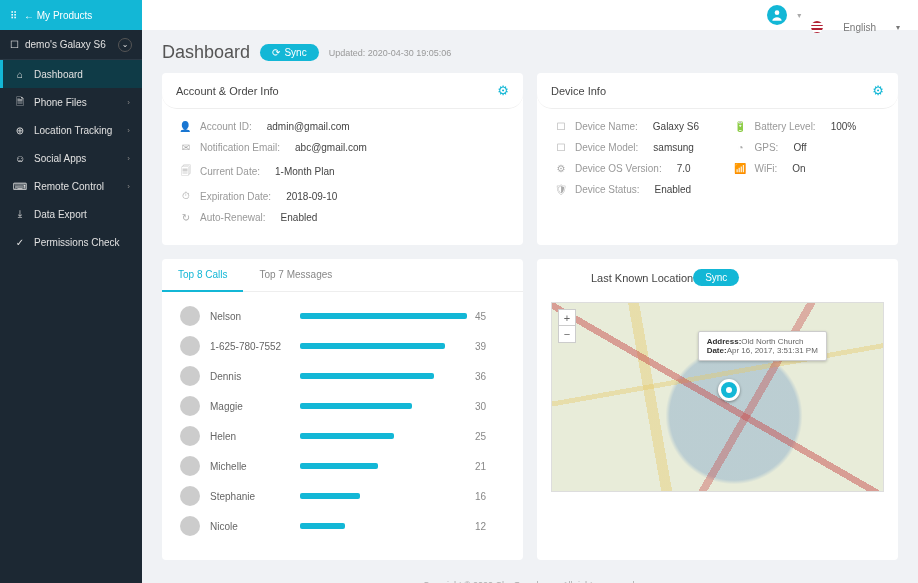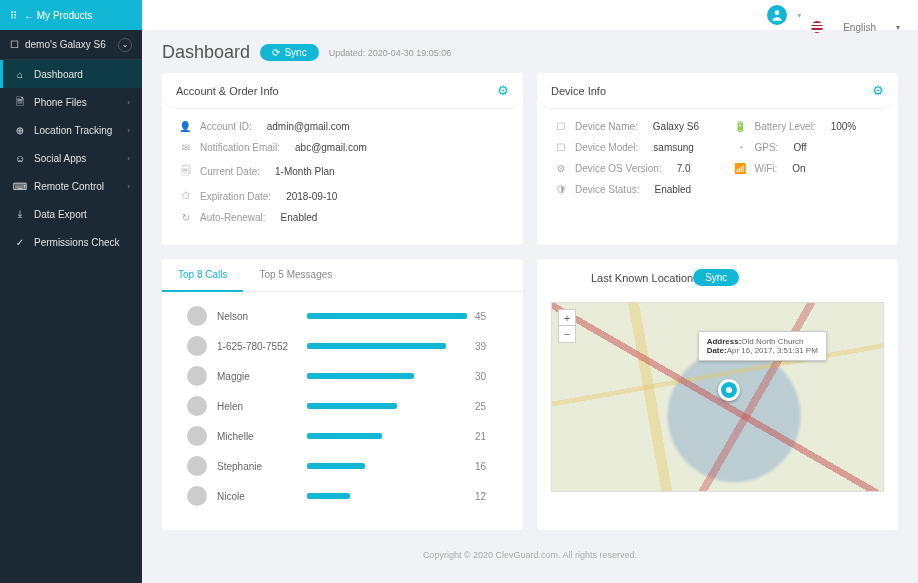--- a/index.html
+++ b/index.html
@@ -33,21 +33,21 @@
 .card-body{padding:12px 16px;font-size:10px;color:#888;}
 .info-row{display:flex;align-items:center;margin-bottom:10px;}
 .info-row .ii{width:16px;display:inline-flex;justify-content:center;margin-right:6px;color:#aaa;font-size:10px;}
 .info-row .lbl{color:#999;}
 .info-row .val{color:#444;font-weight:400;margin-left:15px;}
 .device-cols{display:flex;gap:30px;}
 .device-cols>div{flex:1;}
 .tabs{display:flex;border-bottom:1px solid #eee;}
 .tab{padding:10px 16px;font-size:10px;color:#888;cursor:pointer;}
 .tab.active{color:#13b7d6;border-bottom:2px solid #13b7d6;margin-bottom:-1px;}
-.calls{padding:14px 18px;margin-left:7px;}
+.calls{padding:14px 18px;}
 .call-row{display:flex;align-items:center;margin-bottom:10px;font-size:10px;}
 .call-row .av{width:20px;height:20px;border-radius:50%;background:#ccc;margin-right:10px;background-size:cover;}
 .call-row .nm{width:90px;color:#666;}
 .call-row .bar-wrap{flex:1;height:6px;position:relative;}
 .call-row .bar{height:6px;background:#13b7d6;border-radius:2px;}
 .call-row .cnt{width:30px;text-align:left;color:#888;margin-left:8px;}
 .loc-head{display:flex;align-items:center;padding:10px 14px;font-size:11px;color:#444;margin-left:40px;}
 .map{margin:6px 14px 14px;height:190px;background:#e8ecd9;border:1px solid #ddd;position:relative;overflow:hidden;}
 .map::before{content:"";position:absolute;inset:0;background:
  linear-gradient(30deg,transparent 48%,rgba(200,80,80,.5) 48% 50%,transparent 50%),
@@ -230,38 +230,46 @@
                 </div>
               </div>
           </div>
         </div>
       </div>
 
       <div class="cards-row">
         <div class="card">
           <div class="tabs">
             <div class="tab active">Top 8 Calls</div>
-            <div class="tab">Top 5 Messages</div>
+            <div class="tab">Top 7 Messages</div>
           </div>
           <div class="calls" id="calls-list">
               <div class="call-row">
                 <div class="av av1"></div>
                 <div class="nm">Nelson</div>
                 <div class="bar-wrap">
                   <div class="bar" style="width:100%"></div>
                 </div>
                 <div class="cnt">45</div>
               </div>
               <div class="call-row">
                 <div class="av av2"></div>
                 <div class="nm">1-625-780-7552</div>
                 <div class="bar-wrap">
                   <div class="bar" style="width:87%"></div>
                 </div>
                 <div class="cnt">39</div>
+              </div>
+              <div class="call-row">
+                <div class="av av3"></div>
+                <div class="nm">Dennis</div>
+                <div class="bar-wrap">
+                  <div class="bar" style="width:80%"></div>
+                </div>
+                <div class="cnt">36</div>
               </div>
               <div class="call-row">
                 <div class="av av4"></div>
                 <div class="nm">Maggie</div>
                 <div class="bar-wrap">
                   <div class="bar" style="width:67%"></div>
                 </div>
                 <div class="cnt">30</div>
               </div>
               <div class="call-row">

